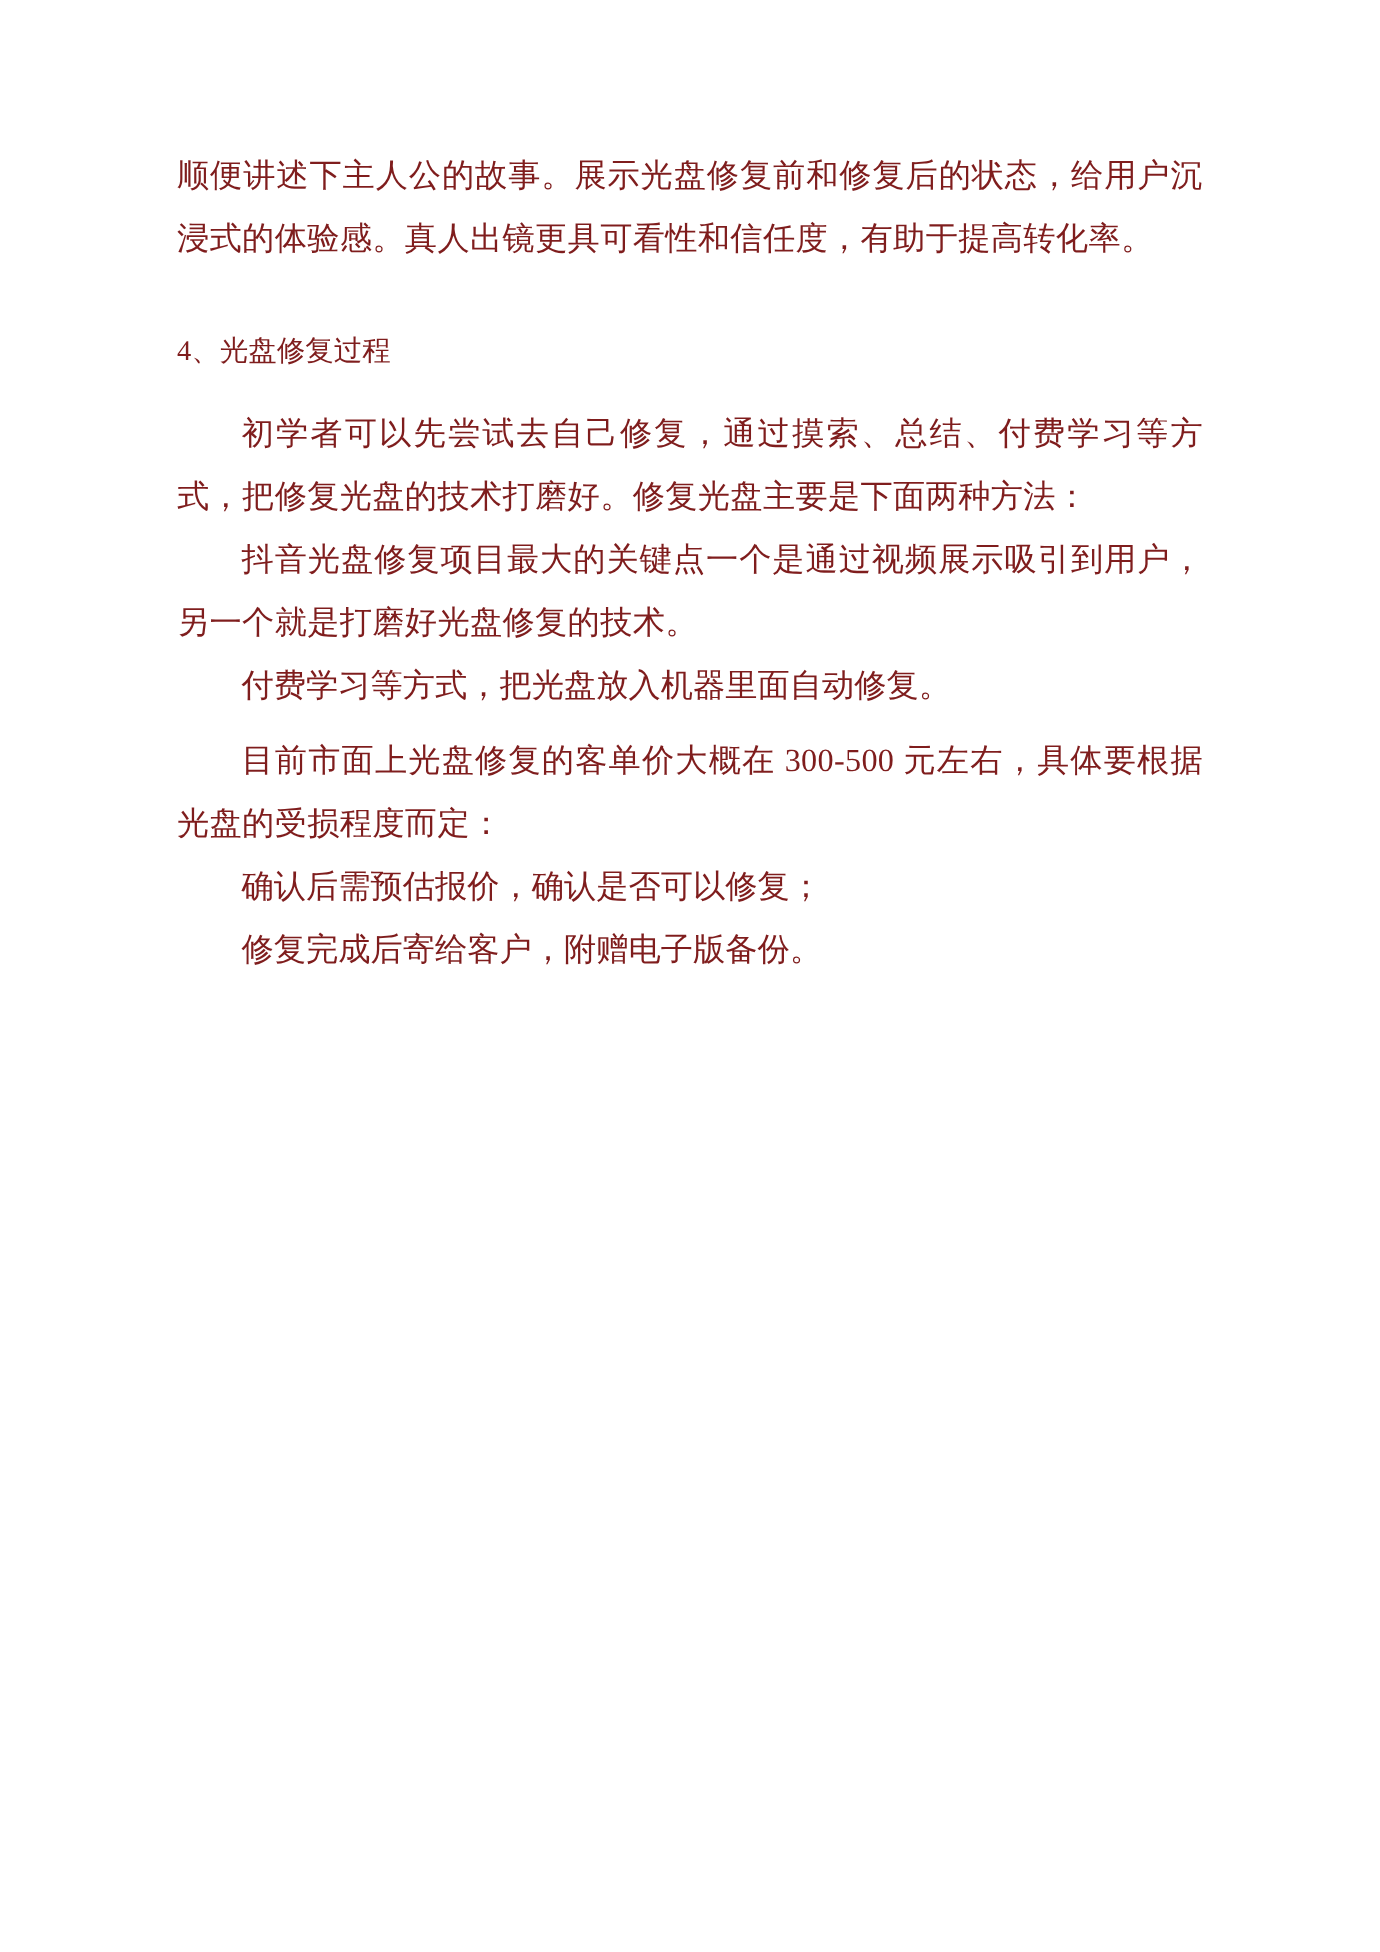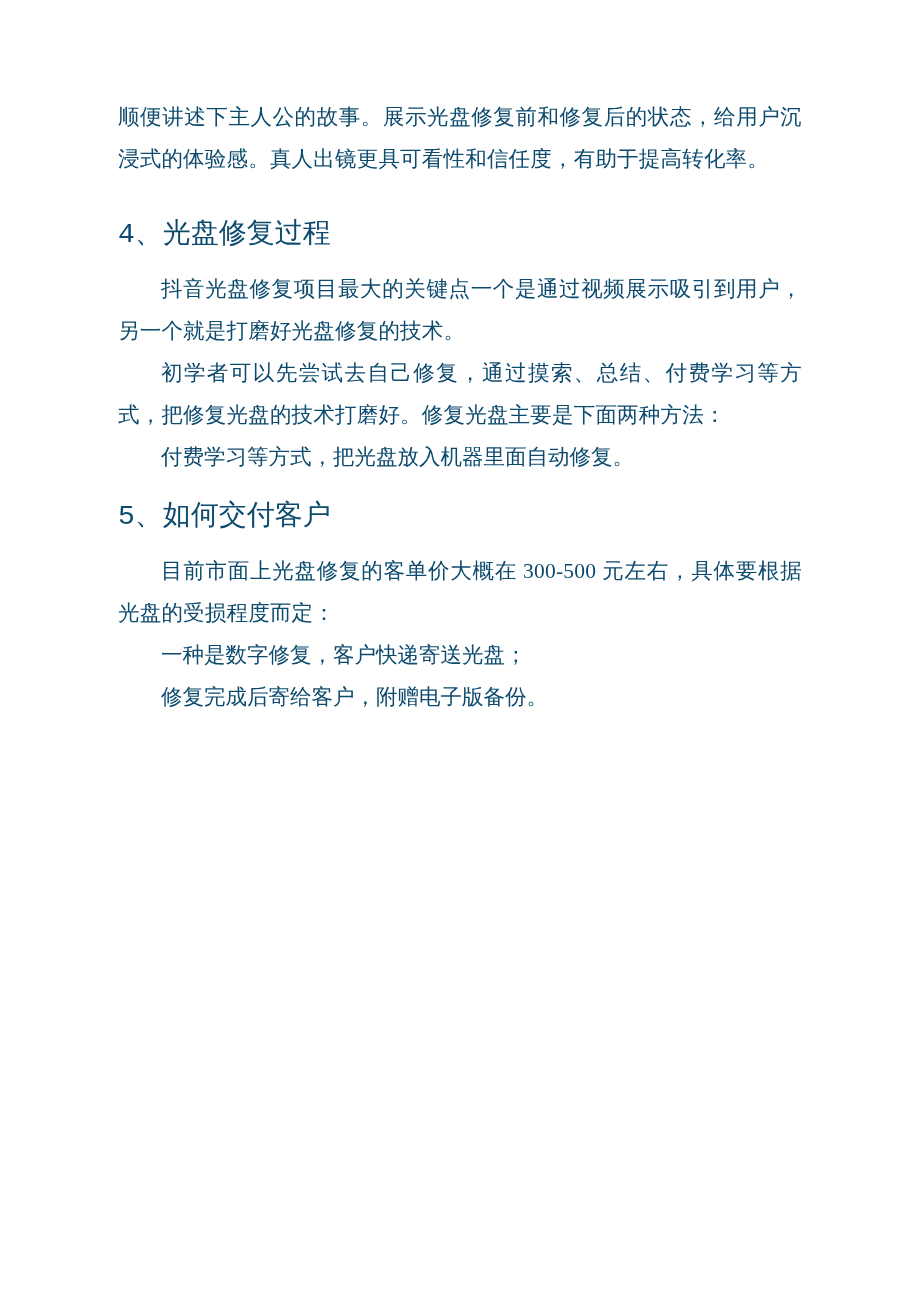--- a/index.html
+++ b/index.html
@@ -7,21 +7,21 @@
     padding: 0;
     background: #ffffff;
   }
   .page {
     position: relative;
     width: 920px;
     height: 1301px;
     background: #ffffff;
     overflow: hidden;
     font-family: "Liberation Serif", "DejaVu Serif", serif;
-    color: #0c4a6e;
+    color: #7f1d1d;
     border-radius: 23px;
   }
   .doc-body {
     position: absolute;
     left: 118px;
     top: 96px;
     width: 684px;
   }
   
   p {
@@ -32,25 +32,24 @@
     font-size: 21.5px;
     line-height: 42px;
     letter-spacing: 0.2px;
     text-align: justify;
     text-justify: inter-ideograph;
   }
   .para.indent {
     text-indent: 2em;
   }
   .heading {
-    font-size: 28px;
+    font-size: 19px;
     line-height: 42px;
     margin-top: 14px;
     margin-bottom: 8px;
-    font-family: Liberation Mono, monospace;
   }
   .block-gap {
     height: 20px;
   }
   .small-gap {
     height: 4px;
   }
   .list-line {
     font-size: 21.5px;
     line-height: 42px;
@@ -64,37 +63,36 @@
   <div class="doc-body">
 
     <p class="para">顺便讲述下主人公的故事。展示光盘修复前和修复后的状态，给用户沉浸式的体验感。真人出镜更具可看性和信任度，有助于提高转化率。</p>
 
     <div class="block-gap"></div>
 
     <p class="heading">4、光盘修复过程</p>
 
     <div class="small-gap"></div>
 
+    <p class="para indent">初学者可以先尝试去自己修复，通过摸索、总结、付费学习等方式，把修复光盘的技术打磨好。修复光盘主要是下面两种方法：</p>
+
     <p class="para indent">抖音光盘修复项目最大的关键点一个是通过视频展示吸引到用户，另一个就是打磨好光盘修复的技术。</p>
-
-    <p class="para indent">初学者可以先尝试去自己修复，通过摸索、总结、付费学习等方式，把修复光盘的技术打磨好。修复光盘主要是下面两种方法：</p>
 
     <p class="list-line">付费学习等方式，把光盘放入机器里面自动修复。</p>
 
 
     <div class="small-gap"></div>
 
-    <p class="heading">5、如何交付客户</p>
 
     <div class="small-gap"></div>
 
     <p class="para indent">目前市面上光盘修复的客单价大概在 300-500 元左右，具体要根据光盘的受损程度而定：</p>
 
 
-    <p class="list-line">一种是数字修复，客户快递寄送光盘；</p>
+    <p class="list-line">确认后需预估报价，确认是否可以修复；</p>
 
 
     <p class="list-line">修复完成后寄给客户，附赠电子版备份。</p>
 
     <div class="small-gap"></div>
 
 
     <div class="small-gap"></div>
 
 

